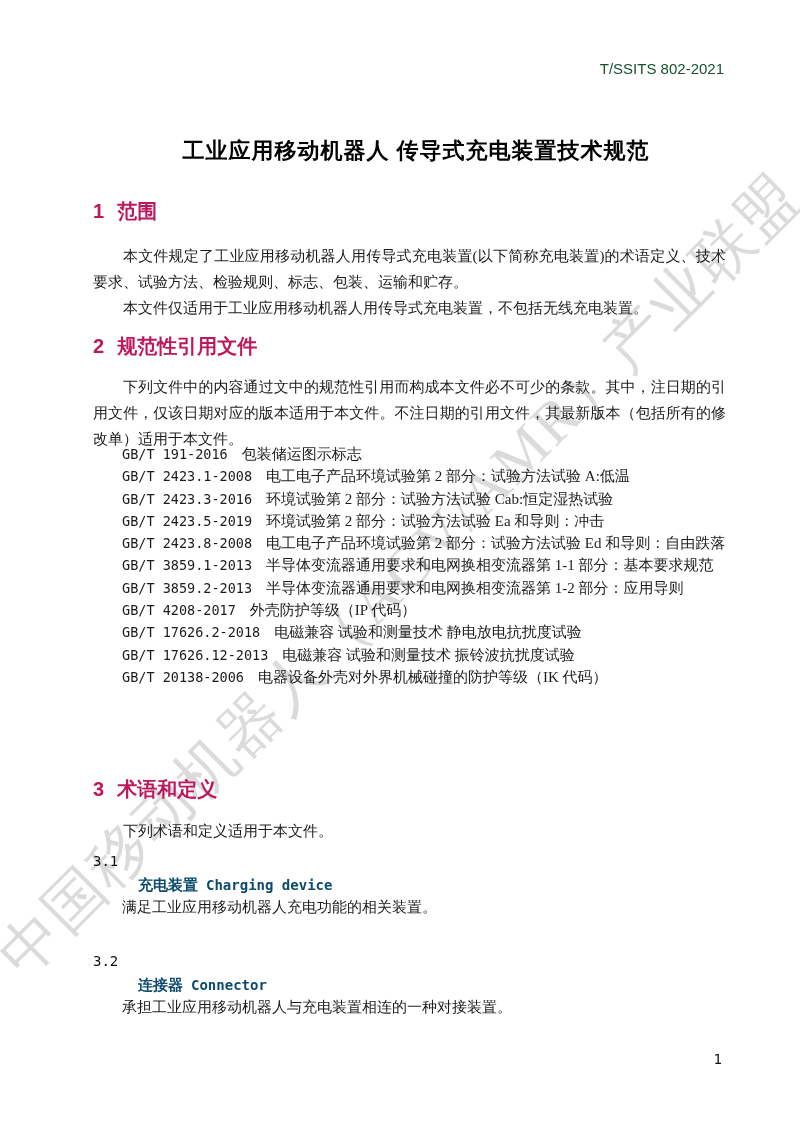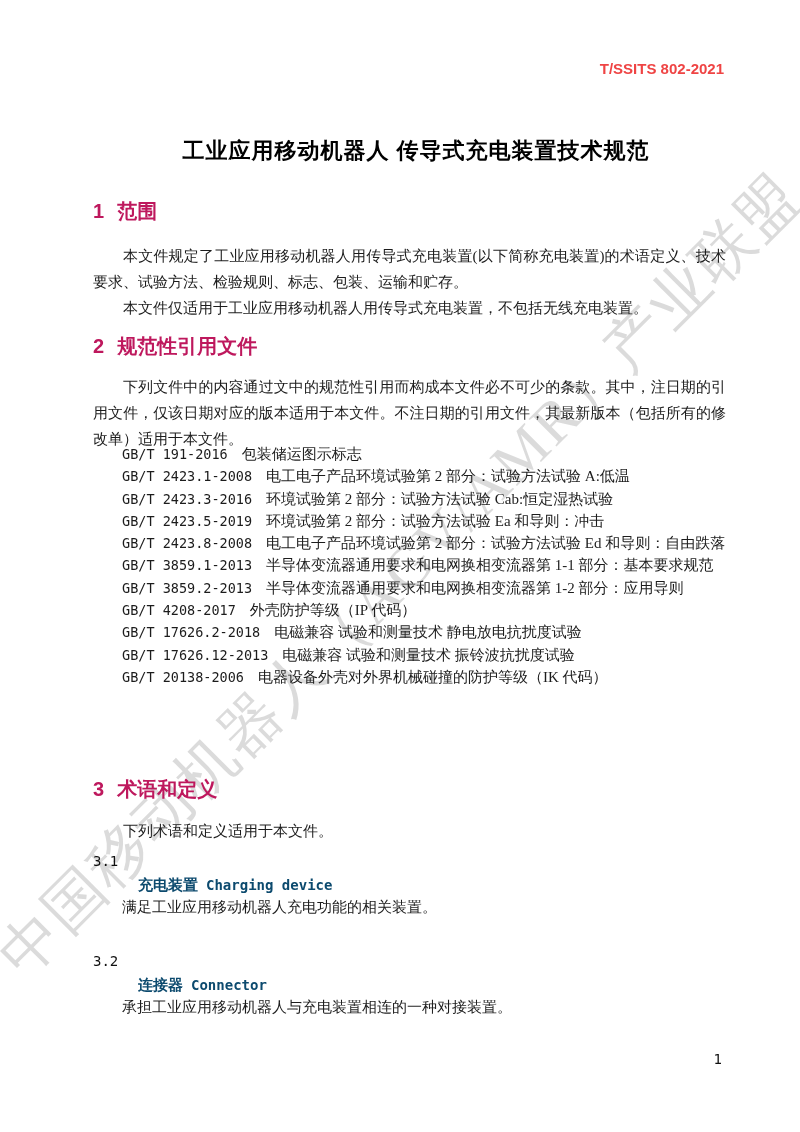--- a/index.html
+++ b/index.html
@@ -23,21 +23,21 @@
     transform:rotate(-45deg);
     transform-origin:center center;
     white-space:nowrap;
     pointer-events:none;
     z-index:0;
   }
   .content{position:relative;z-index:1;}
   .doc-code{
     position:absolute;top:60px;right:76px;
     font-family:"Liberation Sans","DejaVu Sans",sans-serif;
-    font-weight:bold;font-size:15px;color:#ef4444;
+    font-weight:normal;font-size:15px;color:#14532d;
   }
   .title{
     position:absolute;top:136px;left:0;width:800px;
     text-align:center;
     font-family:"Liberation Sans","DejaVu Sans",sans-serif;
     font-weight:bold;font-size:22px;color:#000;
     letter-spacing:1px;
     padding-left:16px;
   }
   .heading{

